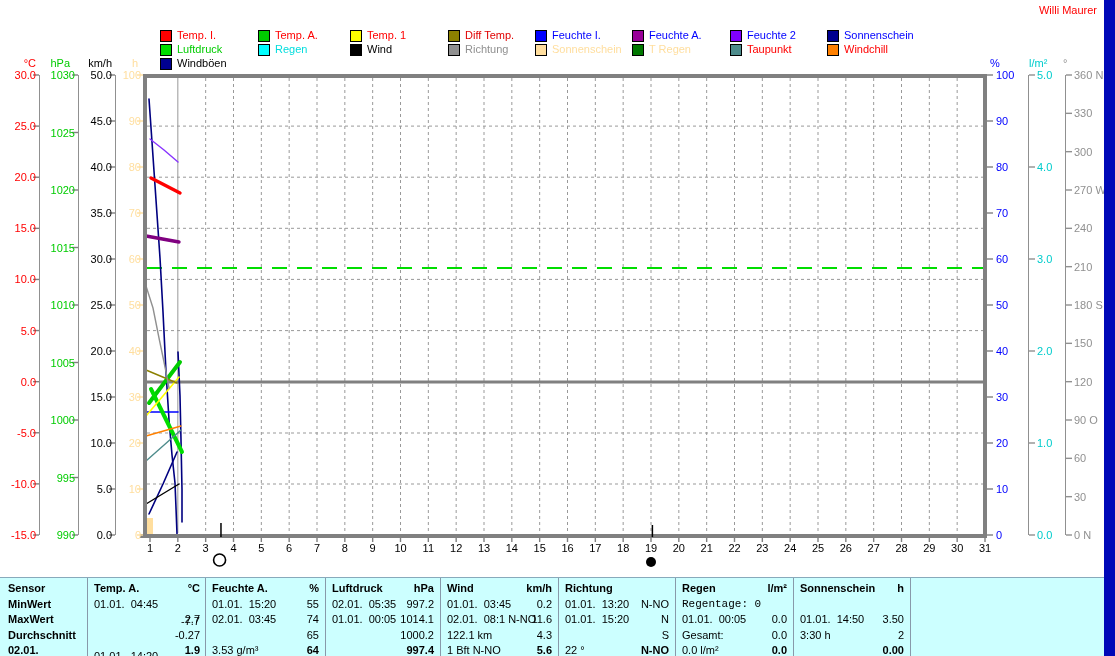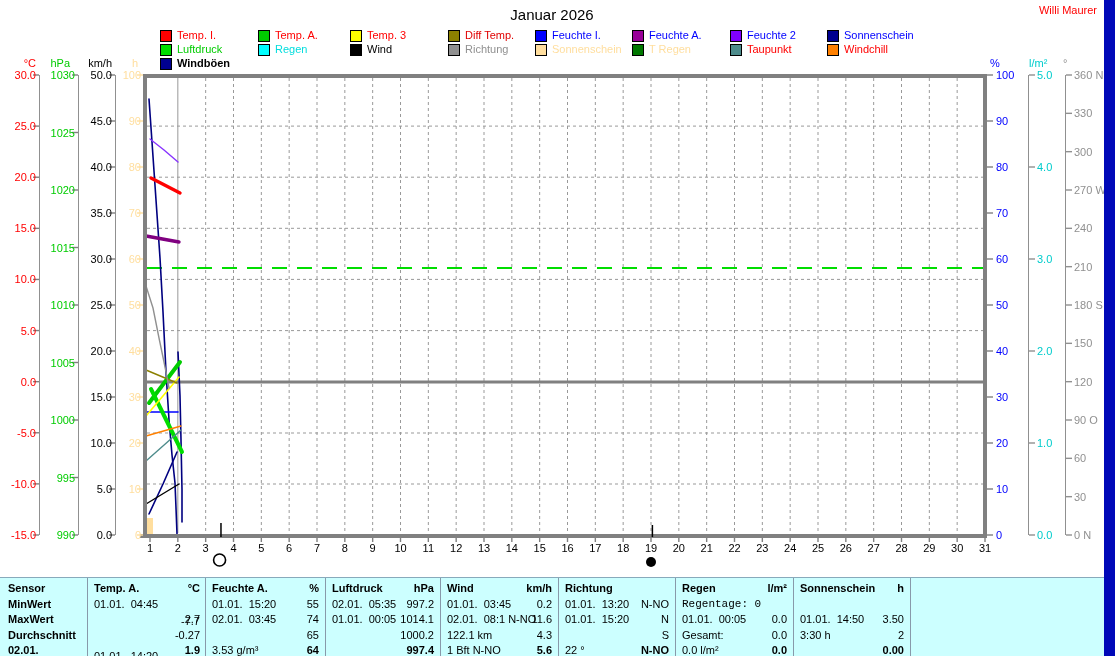--- a/index.html
+++ b/index.html
@@ -297,34 +297,33 @@
       <text x="929.3333333333333" y="552" fill="#000" text-anchor="middle" font-size="11" font-family="&quot;Liberation Sans&quot;,&quot;DejaVu Sans&quot;,sans-serif" font-weight="normal">29</text>
       <line x1="957.1666666666666" y1="537" x2="957.1666666666666" y2="542" stroke="#808080" stroke-width="1.4"></line>
       <text x="957.1666666666666" y="552" fill="#000" text-anchor="middle" font-size="11" font-family="&quot;Liberation Sans&quot;,&quot;DejaVu Sans&quot;,sans-serif" font-weight="normal">30</text>
       <line x1="985" y1="537" x2="985" y2="542" stroke="#808080" stroke-width="1.4"></line>
       <text x="985" y="552" fill="#000" text-anchor="middle" font-size="11" font-family="&quot;Liberation Sans&quot;,&quot;DejaVu Sans&quot;,sans-serif" font-weight="normal">31</text>
       <line x1="220.975" y1="523" x2="220.975" y2="537" stroke="#000" stroke-width="1.5"></line>
       <circle cx="219.58333333333331" cy="560" r="6" fill="#fff" stroke="#000" stroke-width="1.6"></circle>
       <line x1="652.3916666666667" y1="525" x2="652.3916666666667" y2="537" stroke="#000" stroke-width="1.5"></line>
       <circle cx="651" cy="562" r="5" fill="#000"></circle>
     </svg>
-  <div class="title">Januar 2026</div>
   <div class="author">Willi Maurer</div>
   <div id="legend">
       <div class="legend-item" style="left: 160px; top: 29px;">
         <span class="sq" style="background: rgb(255, 0, 0);"></span>
         <span class="lbl" style="color: rgb(255, 0, 0);">Temp. I.</span>
       </div>
       <div class="legend-item" style="left: 258px; top: 29px;">
         <span class="sq" style="background: rgb(0, 204, 0);"></span>
         <span class="lbl" style="color: rgb(255, 0, 0);">Temp. A.</span>
       </div>
       <div class="legend-item" style="left: 350px; top: 29px;">
         <span class="sq" style="background: rgb(255, 255, 0);"></span>
-        <span class="lbl" style="color: rgb(255, 0, 0);">Temp. 3</span>
+        <span class="lbl" style="color: rgb(255, 0, 0);">Temp. 1</span>
       </div>
       <div class="legend-item" style="left: 448px; top: 29px;">
         <span class="sq" style="background: rgb(139, 128, 0);"></span>
         <span class="lbl" style="color: rgb(224, 0, 0);">Diff Temp.</span>
       </div>
       <div class="legend-item" style="left: 535px; top: 29px;">
         <span class="sq" style="background: rgb(0, 0, 255);"></span>
         <span class="lbl" style="color: rgb(0, 0, 255); text-align: right;">Feuchte I.</span>
       </div>
       <div class="legend-item" style="left: 632px; top: 29px;">
@@ -366,21 +365,21 @@
       <div class="legend-item" style="left: 730px; top: 43px;">
         <span class="sq" style="background: rgb(78, 140, 140);"></span>
         <span class="lbl" style="color: rgb(255, 0, 0);">Taupunkt</span>
       </div>
       <div class="legend-item" style="left: 827px; top: 43px;">
         <span class="sq" style="background: rgb(255, 128, 0);"></span>
         <span class="lbl" style="color: rgb(255, 0, 0);">Windchill</span>
       </div>
       <div class="legend-item" style="left: 160px; top: 57px;">
         <span class="sq" style="background: rgb(0, 0, 144);"></span>
-        <span class="lbl" style="color: rgb(0, 0, 0); font-weight: bold;">Windböen</span>
+        <span class="lbl" style="color: rgb(0, 0, 0);">Windböen</span>
       </div>
     </div>
   <div id="table">
       <div class="sep" style="left: 87px;"></div>
       <div class="sep" style="left: 205px;"></div>
       <div class="sep" style="left: 325px;"></div>
       <div class="sep" style="left: 440px;"></div>
       <div class="sep" style="left: 558px;"></div>
       <div class="sep" style="left: 675px;"></div>
       <div class="sep" style="left: 793px;"></div>

